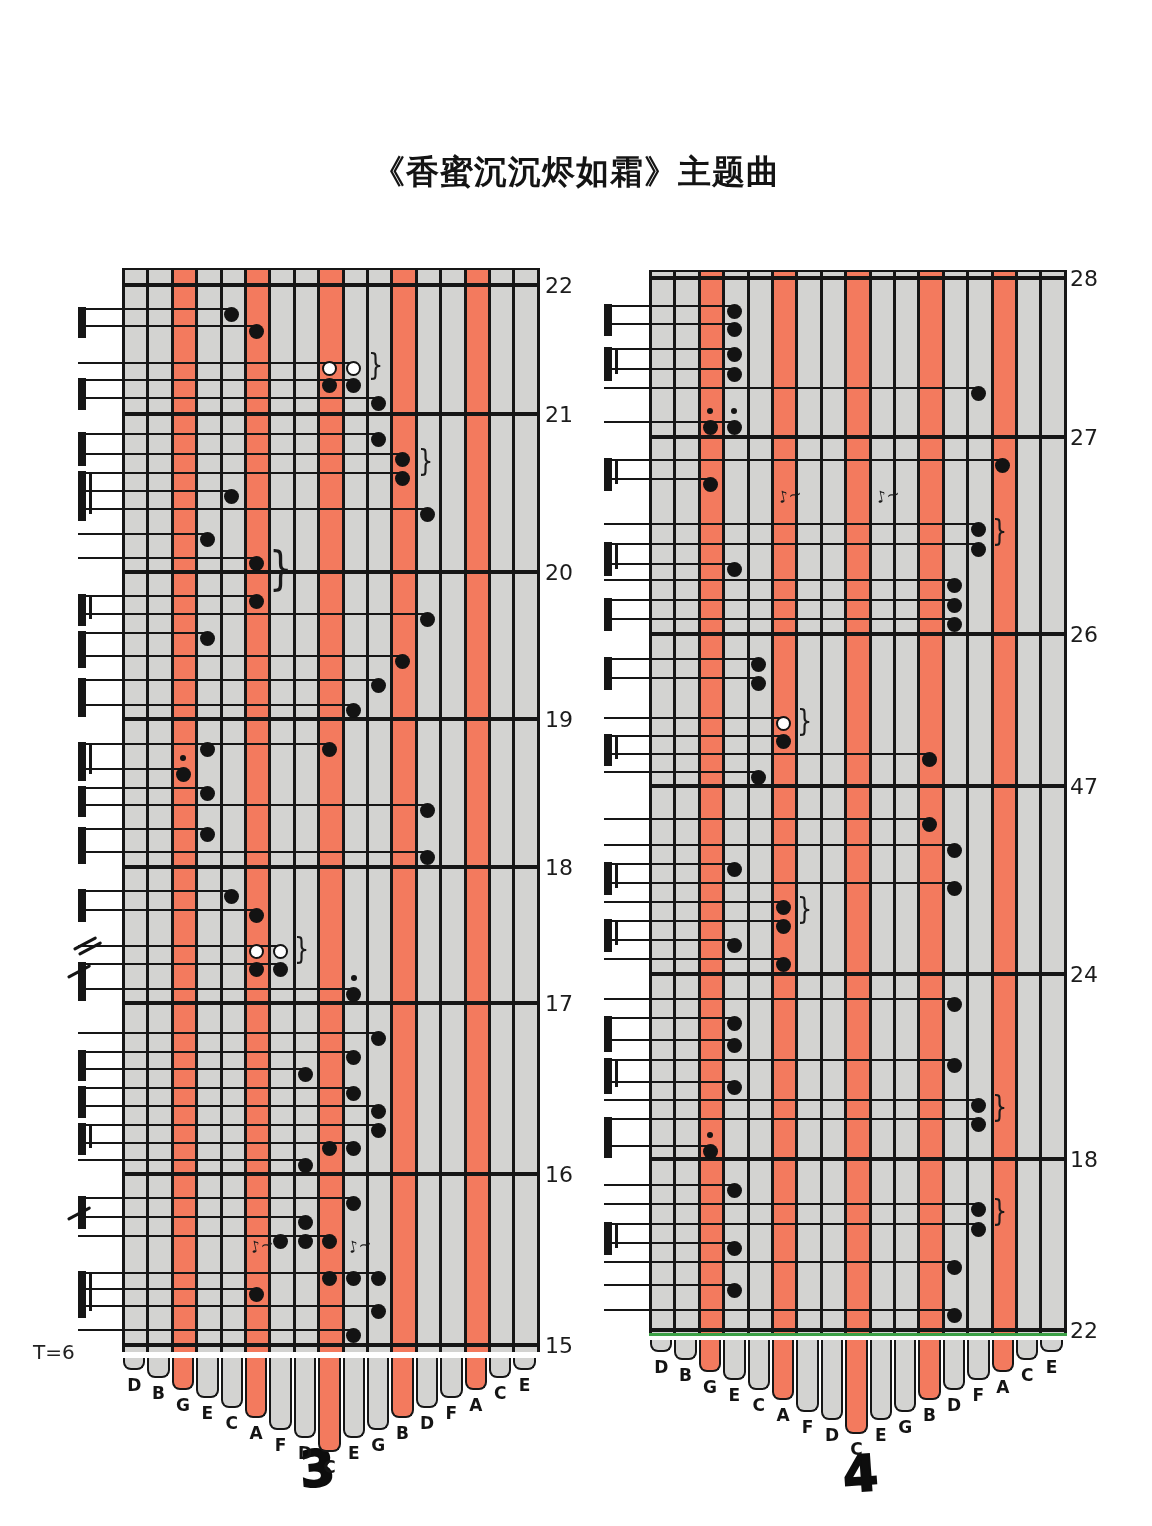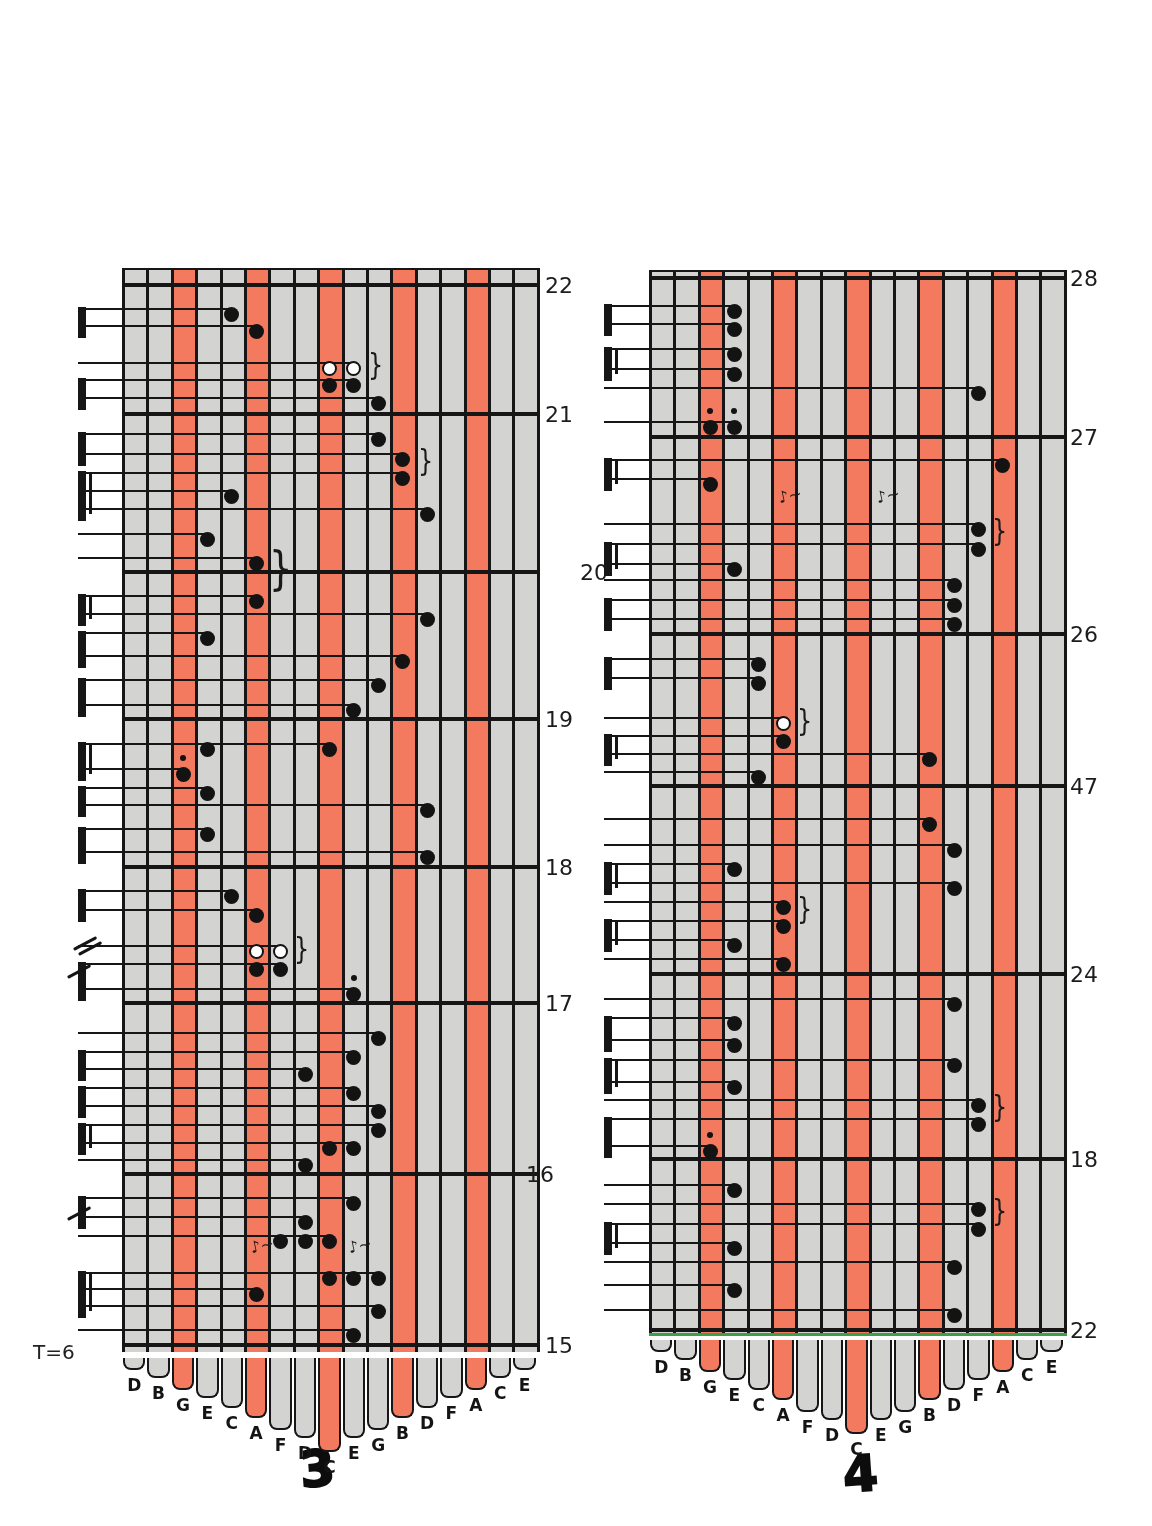--- a/index.html
+++ b/index.html
@@ -37,20 +37,21 @@
   .gliss i{position:absolute;left:0;top:6px;width:26px;height:2.6px;background:#151515;
            transform:rotate(-28deg);border-radius:2px;}
   .gliss i:nth-child(2){display:none;}
   .gliss.gliss2 i:nth-child(2){display:block;top:11px;left:5px;}
   .gline{position:absolute;height:3px;}
 </style>
 </head>
 <body>
 
 <div id="board">
+  <div class="subtitle">《香蜜沉沉烬如霜》主题曲</div>
   <div class="tempo">T=6</div>
   <div class="pagenum" id="pn0" style="left: 300px; top: 1440px;">3</div>
   <div class="pagenum" id="pn1" style="left: 843px; top: 1445px;">4</div>
 <div class="stripe" style="left: 122px; top: 268px; width: 24.4px; height: 1084px; background: rgb(211, 211, 209);"></div>
     <div class="ext" style="left: 123px; top: 1358px; width: 22.4px; height: 12px; background: rgb(211, 211, 209);"></div>
     <div class="tlabel" style="left: 119px; top: 1375px; width: 30.4px;">D</div>
     <div class="stripe" style="left: 146.4px; top: 268px; width: 24.4px; height: 1084px; background: rgb(211, 211, 209);"></div>
     <div class="ext" style="left: 147.4px; top: 1358px; width: 22.4px; height: 20px; background: rgb(211, 211, 209);"></div>
     <div class="tlabel" style="left: 143.4px; top: 1383px; width: 30.4px;">B</div>
     <div class="stripe" style="left: 170.8px; top: 268px; width: 24.4px; height: 1084px; background: rgb(243, 122, 94);"></div>
@@ -98,29 +99,29 @@
     <div class="stripe" style="left: 512.4px; top: 268px; width: 24.4px; height: 1084px; background: rgb(211, 211, 209);"></div>
     <div class="ext" style="left: 513.4px; top: 1358px; width: 22.4px; height: 12px; background: rgb(211, 211, 209);"></div>
     <div class="tlabel" style="left: 509.4px; top: 1375px; width: 30.4px;">E</div>
     <div class="redge" style="left: 536.8px; top: 268px; width: 3px; height: 1084px;"></div>
     <div class="topline" style="left: 122px; top: 268px; width: 417.8px; height: 2px;"></div>
     <div class="mline" style="left: 122px; top: 283px; width: 417.8px;"></div>
     <div class="mnum" style="left: 545px; top: 273px;">22</div>
     <div class="mline" style="left: 122px; top: 412px; width: 417.8px;"></div>
     <div class="mnum" style="left: 545px; top: 402px;">21</div>
     <div class="mline" style="left: 122px; top: 570px; width: 417.8px;"></div>
-    <div class="mnum" style="left: 545px; top: 560px; margin-left: 35px;">20</div>
+    <div class="mnum" style="left: 545px; top: 560px;">20</div>
     <div class="mline" style="left: 122px; top: 717px; width: 417.8px;"></div>
     <div class="mnum" style="left: 545px; top: 707px;">19</div>
     <div class="mline" style="left: 122px; top: 865px; width: 417.8px;"></div>
     <div class="mnum" style="left: 545px; top: 855px;">18</div>
     <div class="mline" style="left: 122px; top: 1001px; width: 417.8px;"></div>
     <div class="mnum" style="left: 545px; top: 991px;">17</div>
     <div class="mline" style="left: 122px; top: 1172px; width: 417.8px;"></div>
-    <div class="mnum" style="left: 526px; top: 1162px;">16</div>
+    <div class="mnum" style="left: 545px; top: 1162px;">16</div>
     <div class="mline" style="left: 122px; top: 1343px; width: 417.8px;"></div>
     <div class="mnum" style="left: 545px; top: 1333px;">15</div>
     <div class="eline" style="left: 78px; top: 308px; width: 155.8px;"></div>
     <div class="dot" style="left: 224.3px; top: 307px;"></div>
     <div class="eline" style="left: 78px; top: 325px; width: 180.2px;"></div>
     <div class="dot" style="left: 248.7px; top: 324px;"></div>
     <div class="eline" style="left: 78px; top: 362px; width: 277.8px;"></div>
     <div class="wdot" style="left: 321.9px; top: 361px;"></div>
     <div class="wdot" style="left: 346.3px; top: 361px;"></div>
     <div class="eline" style="left: 78px; top: 379px; width: 277.8px;"></div>

